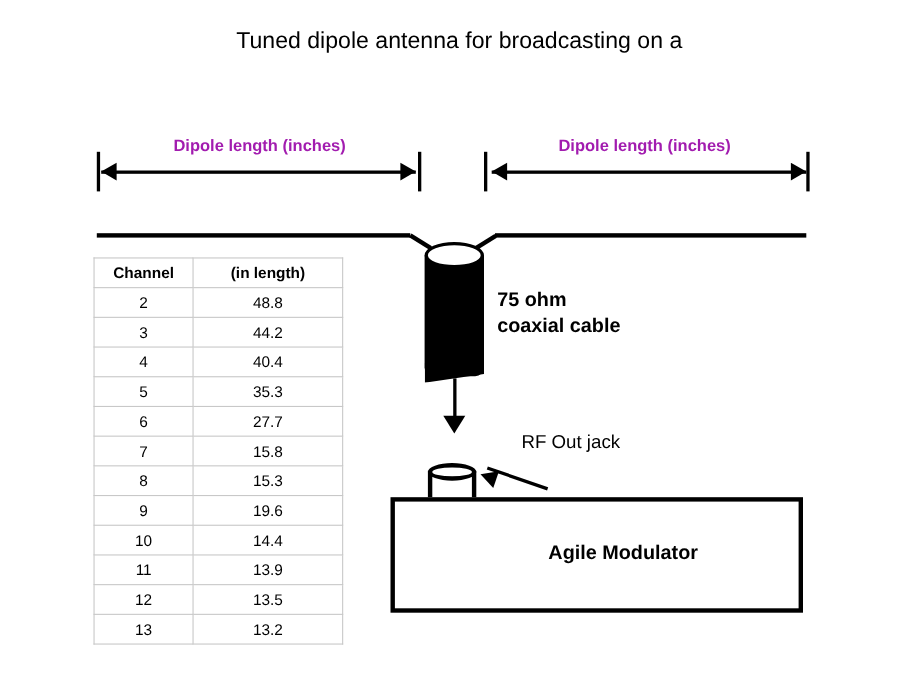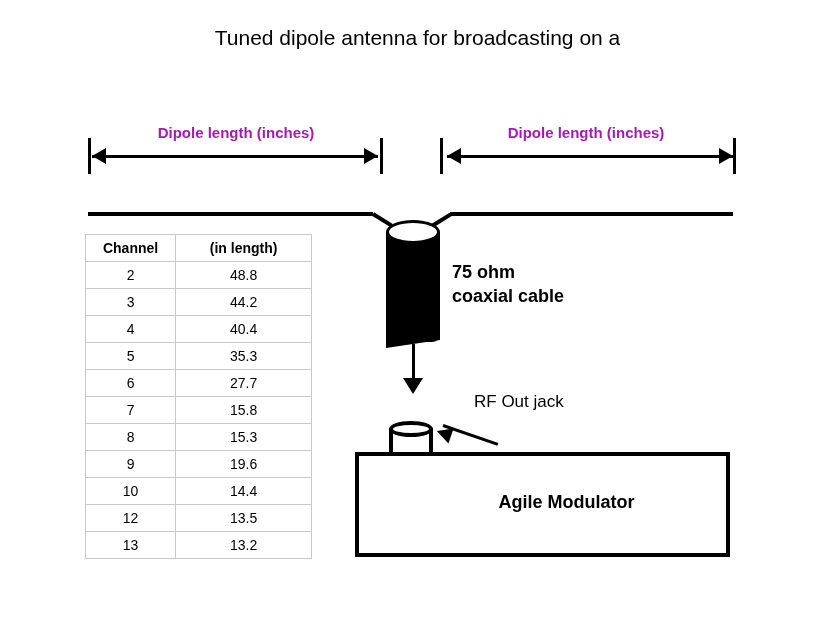--- a/index.html
+++ b/index.html
@@ -340,20 +340,24 @@
     </tr>
     <tr>
       <td>9</td>
       <td>19.6</td>
     </tr>
     <tr>
       <td>10</td>
       <td>14.4</td>
     </tr>
     <tr>
+      <td>11</td>
+      <td>13.9</td>
+    </tr>
+    <tr>
       <td>12</td>
       <td>13.5</td>
     </tr>
     <tr>
       <td>13</td>
       <td>13.2</td>
     </tr>
   </tbody>
 </table>
 

